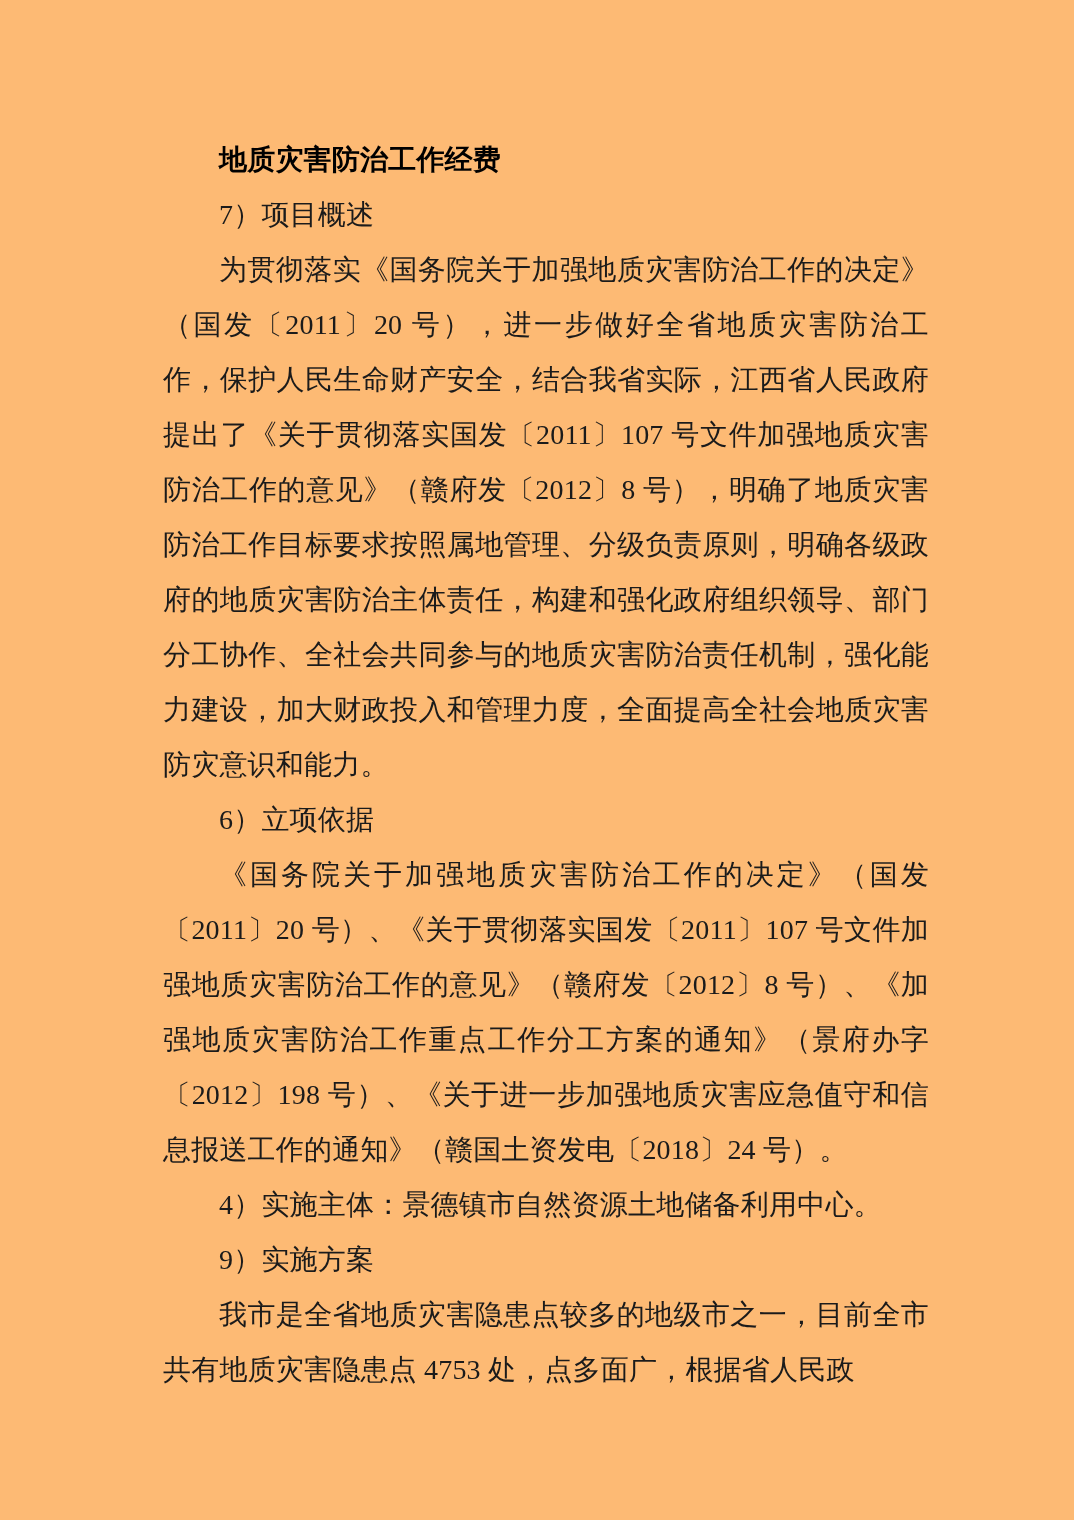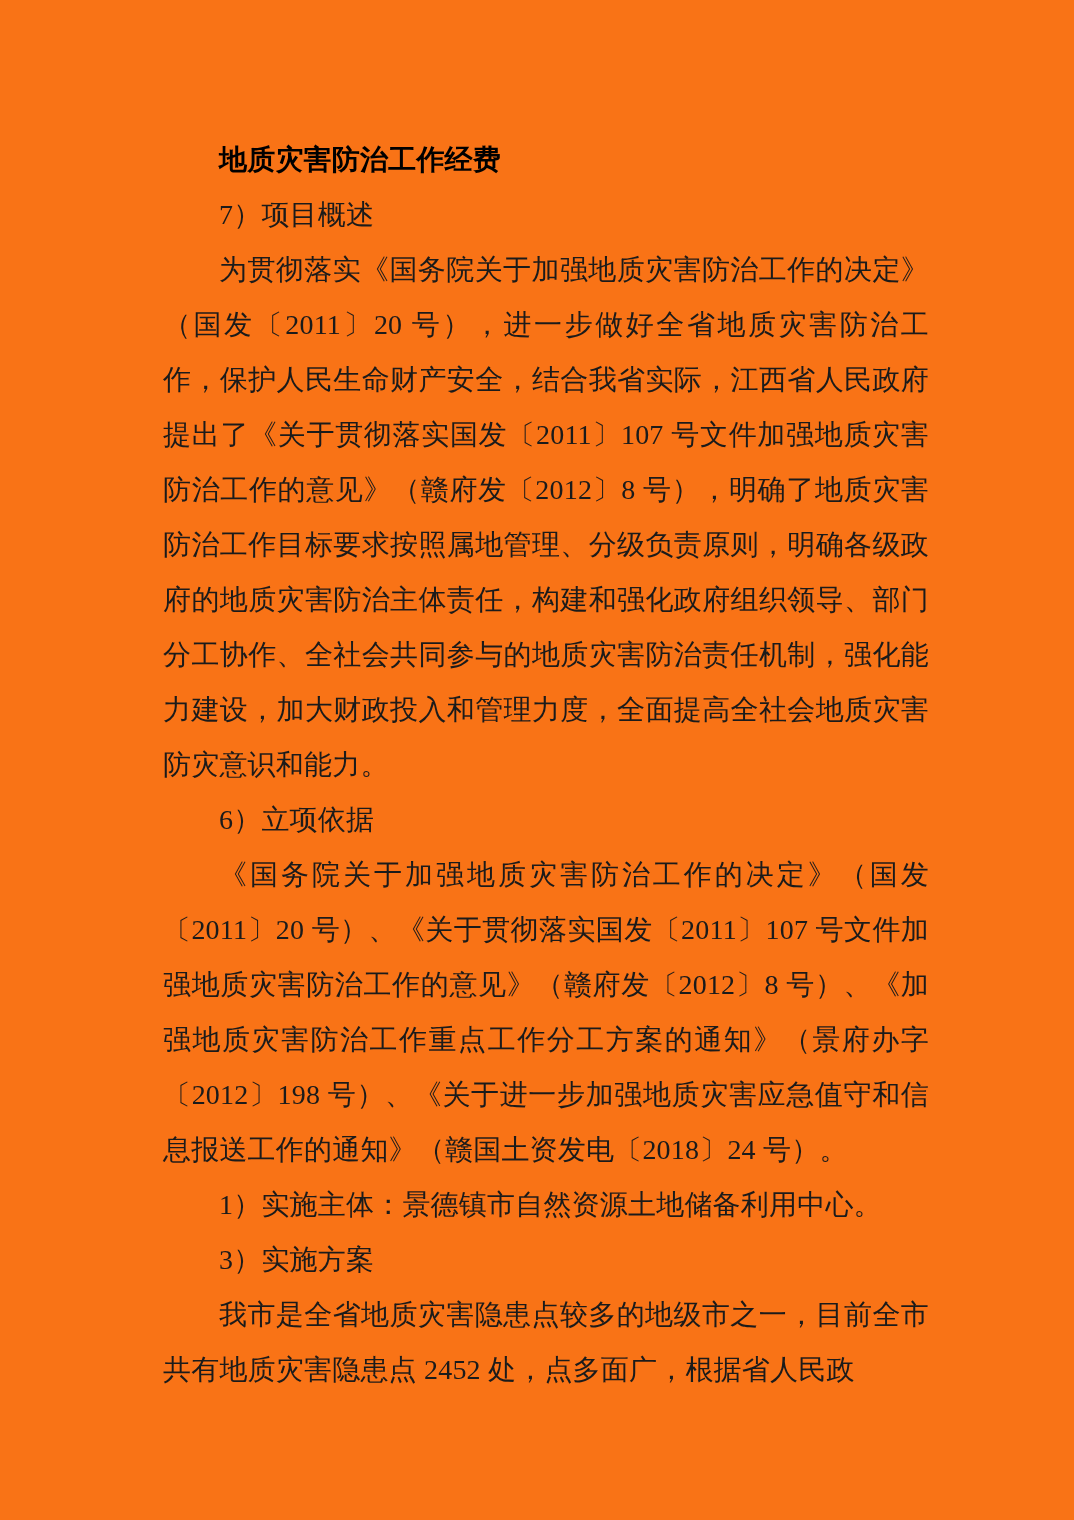--- a/index.html
+++ b/index.html
@@ -5,21 +5,21 @@
   * { box-sizing: border-box; }
   html, body {
     margin: 0;
     padding: 0;
     background: #ffffff;
   }
   .page {
     position: relative;
     width: 1074px;
     height: 1520px;
-    background: #f97316;
+    background: #fdba74;
     overflow: hidden;
     font-family: "Liberation Serif", "DejaVu Serif", serif;
   }
   .doc-content {
     position: absolute;
     left: 163px;
     top: 132px;
     width: 766px;
     font-size: 28px;
     line-height: 55px;
@@ -50,20 +50,20 @@
     <p class="doc-title">地质灾害防治工作经费</p>
 
     <p class="doc-heading">7）项目概述</p>
 
     <p class="doc-paragraph">为贯彻落实《国务院关于加强地质灾害防治工作的决定》（国发〔2011〕20 号），进一步做好全省地质灾害防治工作，保护人民生命财产安全，结合我省实际，江西省人民政府提出了《关于贯彻落实国发〔2011〕107 号文件加强地质灾害防治工作的意见》（赣府发〔2012〕8 号），明确了地质灾害防治工作目标要求按照属地管理、分级负责原则，明确各级政府的地质灾害防治主体责任，构建和强化政府组织领导、部门分工协作、全社会共同参与的地质灾害防治责任机制，强化能力建设，加大财政投入和管理力度，全面提高全社会地质灾害防灾意识和能力。</p>
 
     <p class="doc-heading">6）立项依据</p>
 
     <p class="doc-paragraph">《国务院关于加强地质灾害防治工作的决定》（国发〔2011〕20 号）、《关于贯彻落实国发〔2011〕107 号文件加强地质灾害防治工作的意见》（赣府发〔2012〕8 号）、《加强地质灾害防治工作重点工作分工方案的通知》（景府办字〔2012〕198 号）、《关于进一步加强地质灾害应急值守和信息报送工作的通知》（赣国土资发电〔2018〕24 号）。</p>
 
-    <p class="doc-heading">1）实施主体：景德镇市自然资源土地储备利用中心。</p>
+    <p class="doc-heading">4）实施主体：景德镇市自然资源土地储备利用中心。</p>
 
-    <p class="doc-heading">3）实施方案</p>
+    <p class="doc-heading">9）实施方案</p>
 
-    <p class="doc-paragraph">我市是全省地质灾害隐患点较多的地级市之一，目前全市共有地质灾害隐患点 2452 处，点多面广，根据省人民政</p>
+    <p class="doc-paragraph">我市是全省地质灾害隐患点较多的地级市之一，目前全市共有地质灾害隐患点 4753 处，点多面广，根据省人民政</p>
 
   </div>
 </div>
 
 </body></html>

